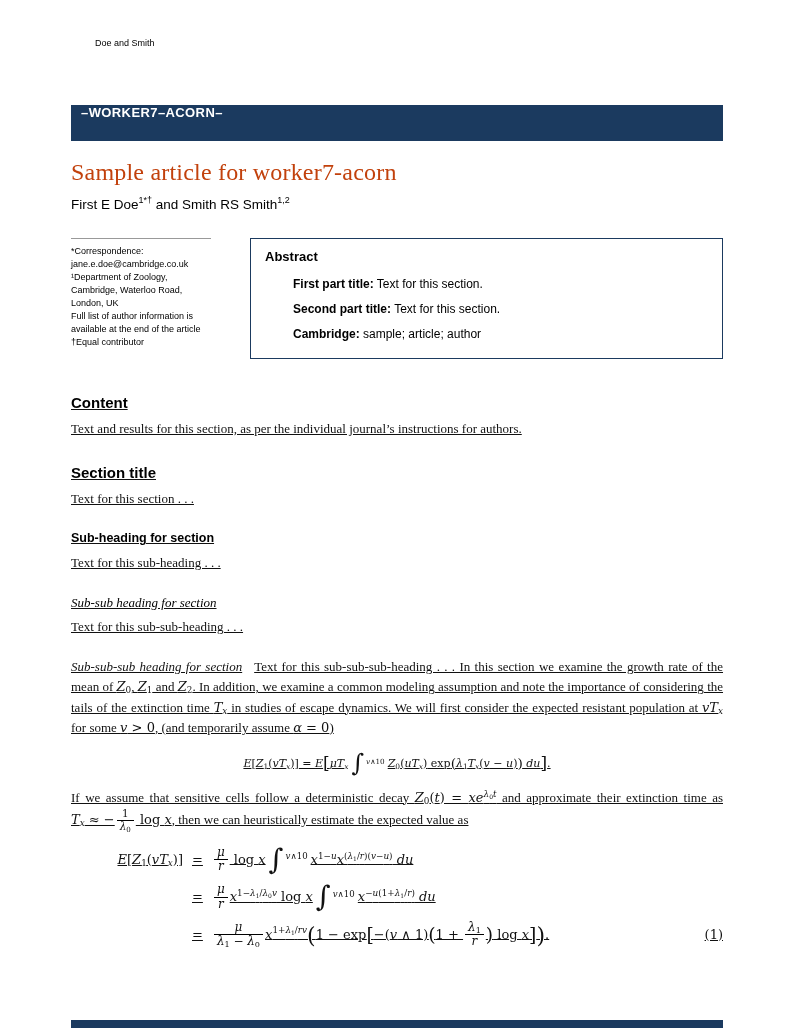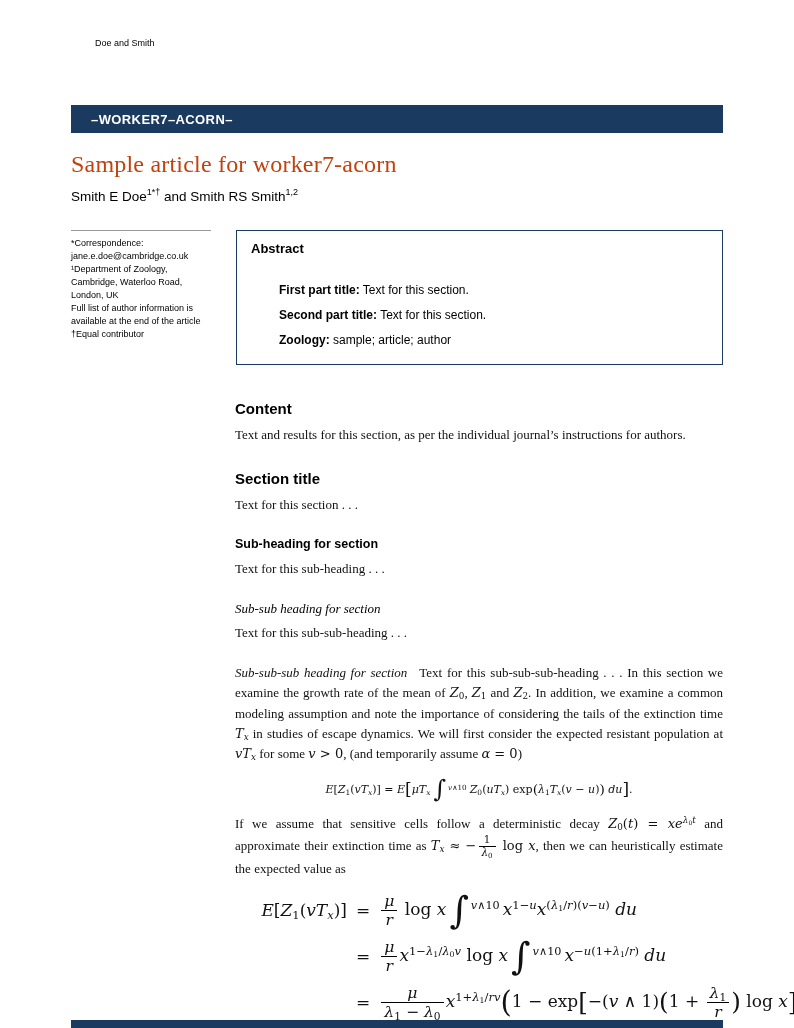--- a/index.html
+++ b/index.html
@@ -5,43 +5,43 @@
   :root { --navy: #1b3a5f; }
   * { box-sizing: border-box; }
   html, body { margin: 0; padding: 0; background: #ffffff; }
   .page {
     position: relative; width: 794px; height: 1028px; background: #fff;
     padding: 38px 71px 0 71px; overflow: hidden;
     font-family: "Liberation Serif", serif; color: #111;
   }
   .running-head { font-family: "Liberation Sans", sans-serif; font-size: 9px; color: #000; padding-left: 24px; }
   .banner {
-    margin-top: 57px; height: 28px; background: var(--navy); color: #fff;
-    display: flex; align-items: center; padding: 0 20px;
+    margin-top: 57px; height: 36px; background: var(--navy); color: #fff;
+    display: flex; align-items: flex-start; padding: 0 10px;
     font-family: "Liberation Sans", sans-serif; font-weight: bold; font-size: 13px; letter-spacing: 0.4px;
   }
   .title {
     margin: 18px 0 0 0; font-family: Liberation Serif, serif;
     font-weight: 500; font-size: 24px; color: #c2410c; letter-spacing: 0.2px;
   }
   .authors { margin-top: 9px; font-family: "Liberation Sans", sans-serif; font-size: 13.5px; color: #000; }
   .authors sup { font-size: 9px; }
-  .cols { display: flex; gap: 25px; margin-top: 26px; align-items: flex-start; }
+  .cols { display: flex; gap: 39px; margin-top: 26px; align-items: flex-start; }
   .sidebar {
     flex: 0 0 140px; width: 140px; border-top: 1px solid #999; padding-top: 6px;
     font-family: "Liberation Sans", sans-serif; font-size: 9px; line-height: 1.45; color: #000;
   }
   .abstract {
     flex: 1; border: 1.5px solid var(--navy); padding: 10px 14px 14px 14px;
     font-family: "Liberation Sans", sans-serif; font-size: 12px; color: #000;
   }
-  .abs-heading { font-weight: bold; font-size: 13px; margin-bottom: 26px; }
+  .abs-heading { font-weight: bold; font-size: 13px; margin-bottom: 12px; }
   .abstract p { margin: 8px 0 0 0; line-height: 1.45; padding-left: 28px; }
   .abstract b { font-weight: bold; }
-  .main { margin-left: 164px; margin-top: 32px; font-size: 13px; line-height: 1.55; text-align: justify; color: #111; }
+  .main { margin-top: 32px; font-size: 13px; line-height: 1.55; text-align: justify; color: #111; text-decoration: underline; }
   h2.mh { font-family: "Liberation Sans", sans-serif; font-size: 15px; font-weight: bold; margin: 22px 0 5px 0; text-align: left; color: #000; }
   h2.mh.first { margin-top: 0; }
   h3.mh { font-family: "Liberation Sans", sans-serif; font-size: 12.5px; font-weight: bold; margin: 20px 0 4px 0; text-align: left; color: #000; }
   h4.mh { font-family: "Liberation Serif", serif; font-style: italic; font-weight: normal; font-size: 13px; margin: 20px 0 4px 0; text-align: left; color: #000; }
   p.body { margin: 0; }
   .runin { font-style: italic; margin-right: 12px; }
   
   .math, .imath { font-family: "DejaVu Serif", serif; }
   .imath { white-space: nowrap; }
   .mi { font-style: italic; }
@@ -50,60 +50,60 @@
   .msub { font-size: 0.68em; vertical-align: -0.25em; line-height: 0; }
   .mfrac { display: inline-flex; flex-direction: column; text-align: center; vertical-align: middle; font-size: 0.92em; margin: 0 2px; line-height: 1.15; }
   .imath .mfrac { font-size: 0.8em; }
   .mnum { border-bottom: 1px solid #000; padding: 0 3px; }
   .mden { padding: 0 3px; }
   .mint { display: inline-flex; align-items: center; vertical-align: middle; margin: 0 3px; }
   .mglyph { font-size: 2.2em; line-height: 0.9; font-style: normal; }
   .mlims { display: inline-flex; flex-direction: row; justify-content: space-between; height: 2.7em; font-size: 0.66em; margin-left: 2px; padding: 2px 0; }
   .mbig { font-style: normal; vertical-align: middle; line-height: 1; }
   .math-display { text-align: center; margin: 15px 0 13px 0; font-size: 11px; }
-  .eq-align { margin-top: 13px; font-size: 17px; }
+  .eq-align { margin-top: 13px; font-size: 13px; }
   .eq-row { display: flex; align-items: center; margin: 9px 0; text-align: left; }
   .eq-lhs { flex: 0 0 112px; text-align: right; white-space: nowrap; }
   .eq-rel { flex: 0 0 auto; padding: 0 9px; }
   .eq-rhs { flex: 0 0 auto; white-space: nowrap; }
   .eq-tag { margin-left: auto; }
   .bottom-bar { position: absolute; left: 71px; right: 71px; bottom: 0; height: 8px; background: var(--navy); }
 </style>
 </head>
 <body>
 
 <div class="page">
 
   <div class="running-head">Doe and Smith</div>
 
   <div class="banner">
     <span>–WORKER7–ACORN–</span>
   </div>
 
   <h1 class="title">Sample article for worker7-acorn</h1>
 
-  <div class="authors"><span>Smith E Doe</span><sup>1*†</sup><span> and </span><span>Smith RS Smith</span><sup>1,2</sup></div>
+  <div class="authors"><span>First E Doe</span><sup>1*†</sup><span> and </span><span>Smith RS Smith</span><sup>1,2</sup></div>
 
   <div class="cols">
     <aside class="sidebar">
       <div>*Correspondence:</div>
       <div>jane.e.doe@cambridge.co.uk</div>
       <div>¹Department of Zoology,</div>
       <div>Cambridge, Waterloo Road,</div>
       <div>London, UK</div>
       <div>Full list of author information is</div>
       <div>available at the end of the article</div>
       <div>†Equal contributor</div>
     </aside>
 
     <section class="abstract">
       <div class="abs-heading">Abstract</div>
       <p><b>First part title:</b><span> Text for this section.</span></p>
       <p><b>Second part title:</b><span> Text for this section.</span></p>
-      <p><b>Zoology:</b><span> sample; article; author</span></p>
+      <p><b>Cambridge:</b><span> sample; article; author</span></p>
     </section>
   </div>
 
   <main class="main">
     <h2 class="mh first">Content</h2>
     <p class="body">Text and results for this section, as per the individual journal’s instructions for authors.</p>
 
     <h2 class="mh">Section title</h2>
     <p class="body">Text for this section . . .</p>
 

